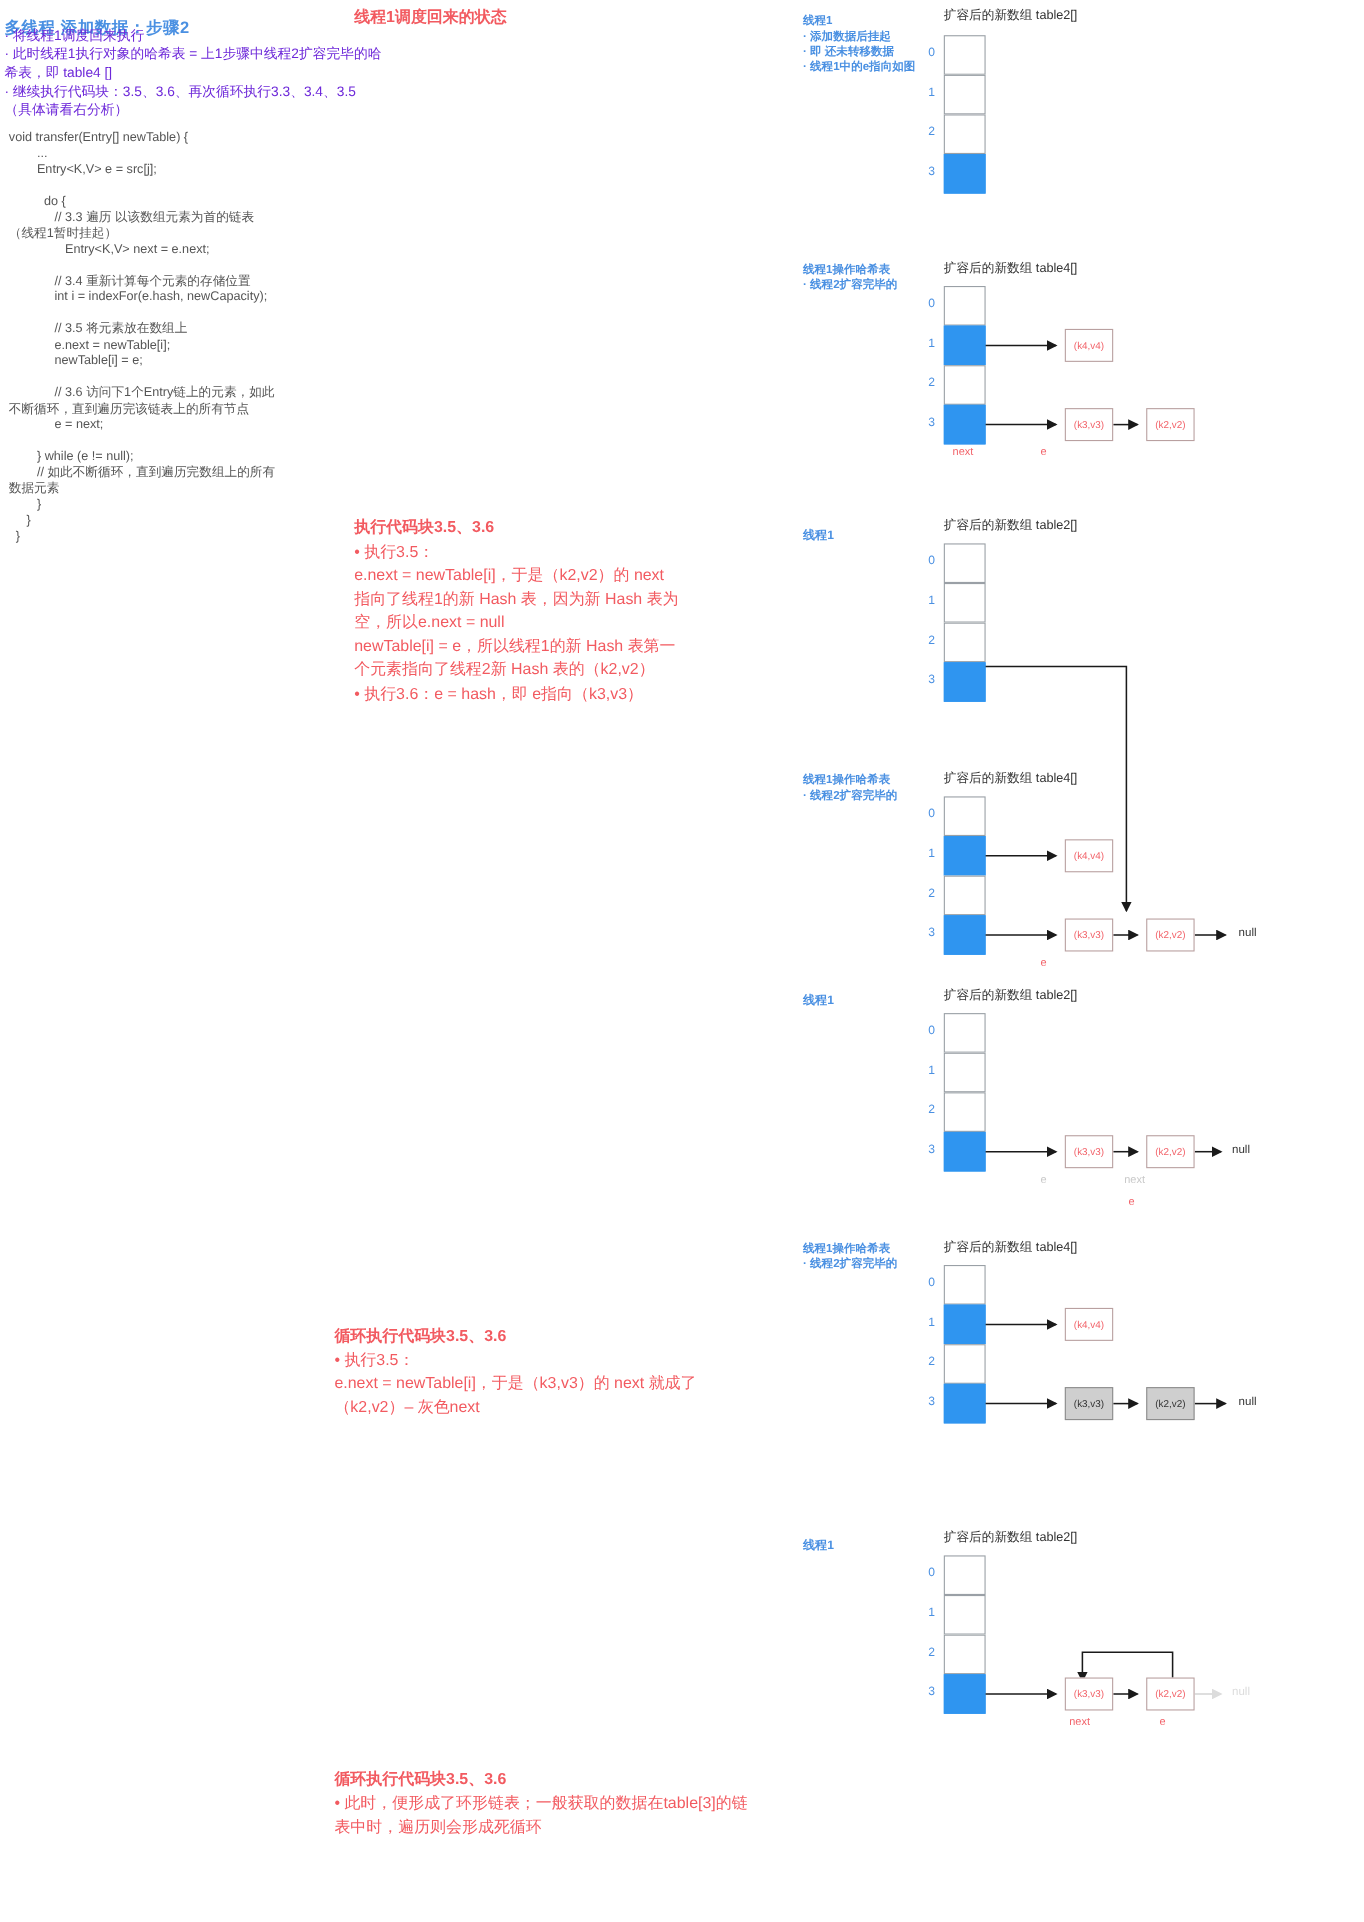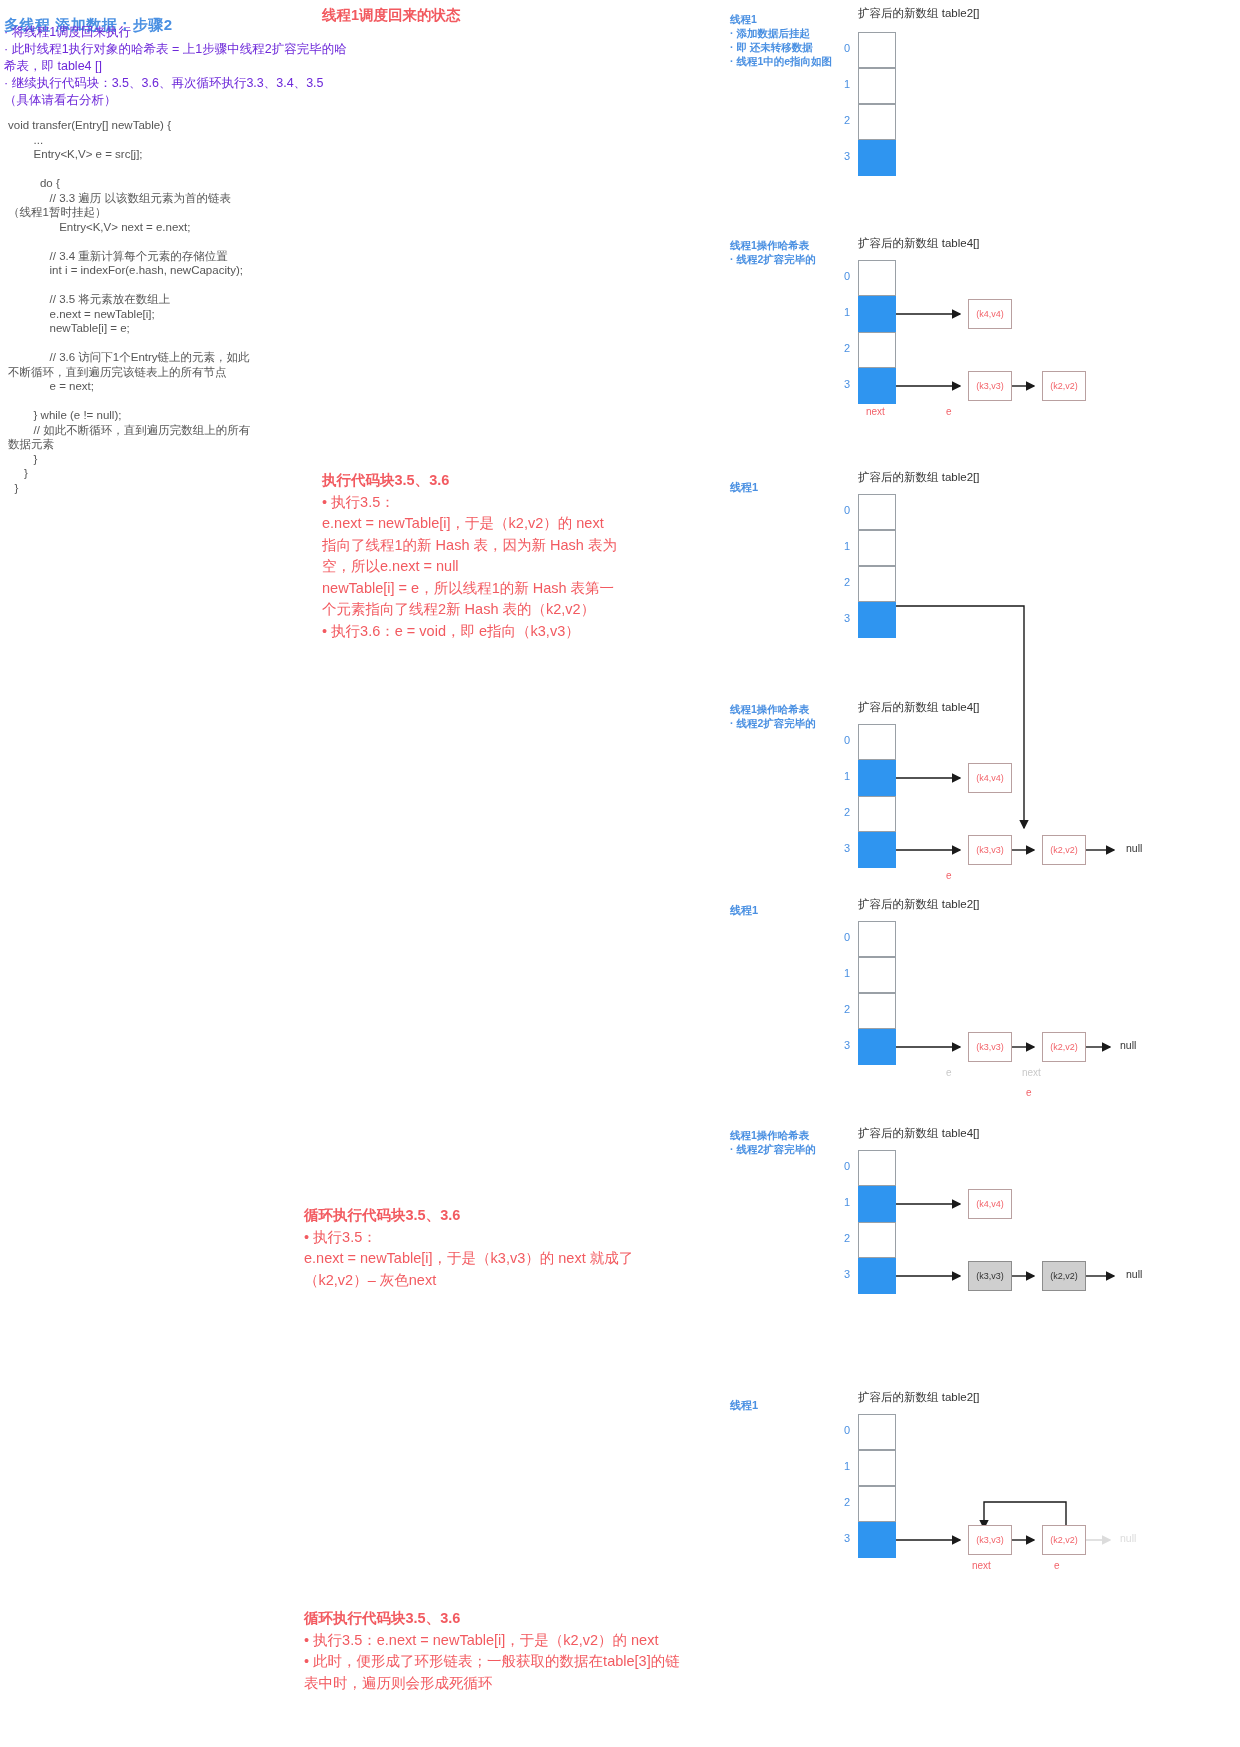--- a/index.html
+++ b/index.html
@@ -120,21 +120,21 @@
 </div>
 
 <div class="abs note-red" style="left:322px;top:470px;width:400px;">
   <div class="hd">执行代码块3.5、3.6</div>
   <div>• 执行3.5：</div>
   <div>e.next = newTable[i]，于是（k2,v2）的 next</div>
   <div>指向了线程1的新 Hash 表，因为新 Hash 表为</div>
   <div>空，所以e.next = null</div>
   <div>newTable[i] = e，所以线程1的新 Hash 表第一</div>
   <div>个元素指向了线程2新 Hash 表的（k2,v2）</div>
-  <div>• 执行3.6：e = void，即 e指向（k3,v3）</div>
+  <div>• 执行3.6：e = hash，即 e指向（k3,v3）</div>
 </div>
 
 <div class="abs note-blue2" style="left:730px;top:480px;">线程1</div>
 <div class="abs" style="left:858px;top:470px;">
   <div class="tbl-title" style="position:absolute;left:0;top:0;">扩容后的新数组 table2[]</div>
   <div class="idx" style="left:-24px;top:34px;">0</div>
   <div class="idx" style="left:-24px;top:70px;">1</div>
   <div class="idx" style="left:-24px;top:106px;">2</div>
   <div class="idx" style="left:-24px;top:142px;">3</div>
   <div class="cell" style="left:0;top:24px;height:36px;"></div>
@@ -249,21 +249,20 @@
     <line class="ln" x1="190" y1="130" x2="218" y2="130" marker-end="url(#a5)"></line>
   </svg>
   <div class="node" style="left:110px;top:63px;">(k4,v4)</div>
   <div class="node grey" style="left:110px;top:135px;">(k3,v3)</div>
   <div class="node grey" style="left:184px;top:135px;">(k2,v2)</div>
   <div class="nullv" style="left:268px;top:142px;">null</div>
 </div>
 
 <div class="abs note-red" style="left:304px;top:1608px;width:430px;">
   <div class="hd">循环执行代码块3.5、3.6</div>
-  <div>• 执行3.5：e.next = newTable[i]，于是（k2,v2）的 next</div>
   <div>• 此时，便形成了环形链表；一般获取的数据在table[3]的链</div>
   <div>表中时，遍历则会形成死循环</div>
 </div>
 
 <div class="abs note-blue2" style="left:730px;top:1398px;">线程1</div>
 <div class="abs" style="left:858px;top:1390px;">
   <div class="tbl-title" style="position:absolute;left:0;top:0;">扩容后的新数组 table2[]</div>
   <div class="idx" style="left:-24px;top:34px;">0</div>
   <div class="idx" style="left:-24px;top:70px;">1</div>
   <div class="idx" style="left:-24px;top:106px;">2</div>

